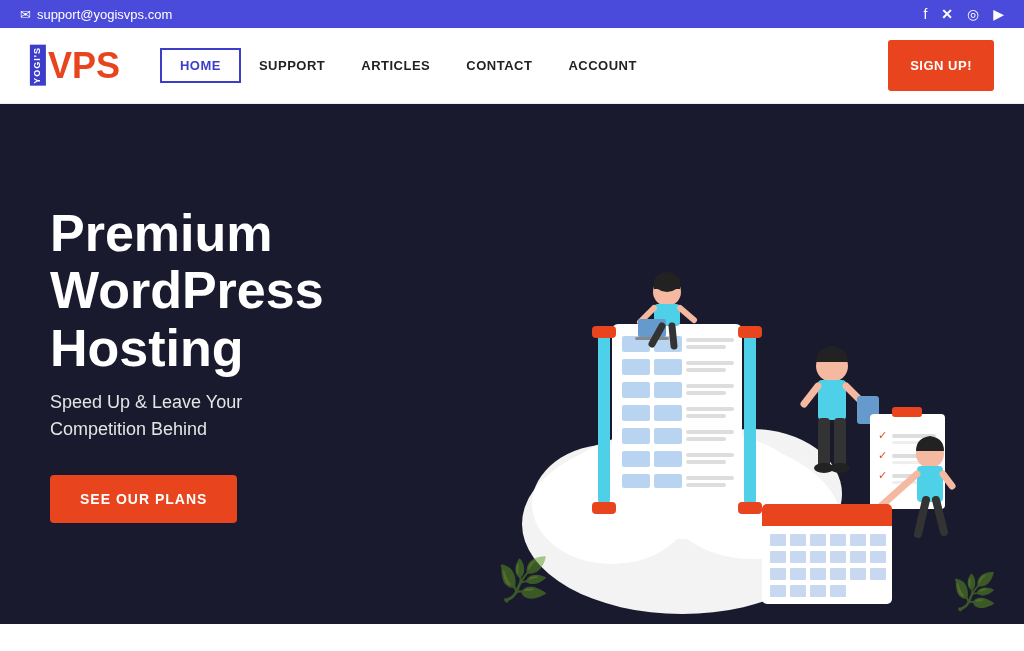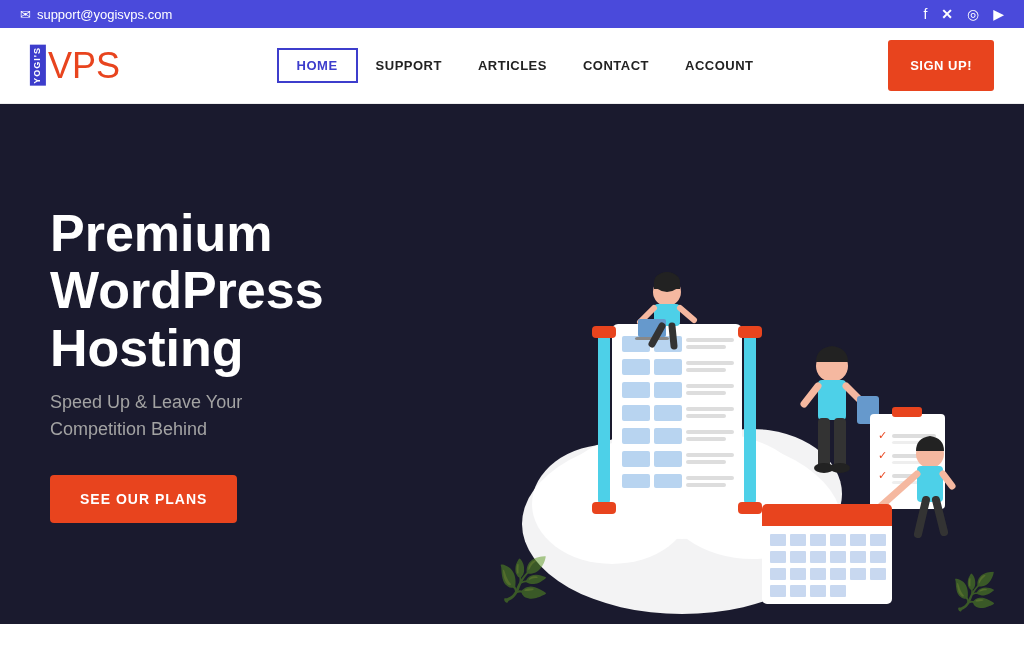--- a/index.html
+++ b/index.html
@@ -53,30 +53,29 @@
       font-weight: bold;
       padding: 2px 3px;
       margin-right: 2px;
       line-height: 1.1;
       writing-mode: vertical-rl;
       transform: rotate(180deg);
       letter-spacing: 1px;
     }
     .logo-vps {
       font-size: 36px;
-      font-weight: 400;
+      font-weight: 700;
       color: #e8441e;
       line-height: 1;
     }
     nav {
       display: flex;
       align-items: center;
       gap: 0;
       flex: 1;
-      justify-content: center;
     }
     .nav-item {
       padding: 8px 18px;
       font-size: 13px;
       font-weight: 600;
       color: #222;
       cursor: pointer;
       letter-spacing: 0.5px;
       text-transform: uppercase;
     }
@@ -117,21 +116,21 @@
     }
     .hero-title {
       font-size: 52px;
       font-weight: 900;
       color: white;
       line-height: 1.1;
       margin-bottom: 12px;
     }
     .hero-subtitle {
       font-size: 18px;
-      color: #a3a3a3;
+      color: #e5e5e5;
       margin-bottom: 32px;
       line-height: 1.5;
     }
     .hero-cta {
       background: #e8441e;
       color: white;
       border: none;
       padding: 16px 30px;
       font-size: 14px;
       font-weight: 700;

